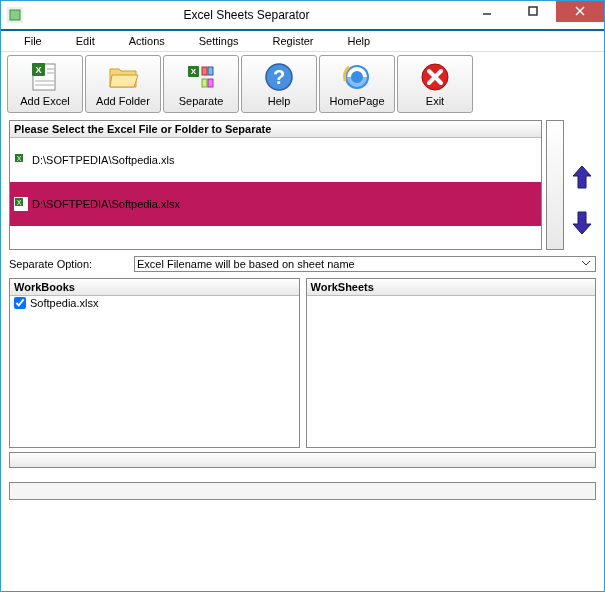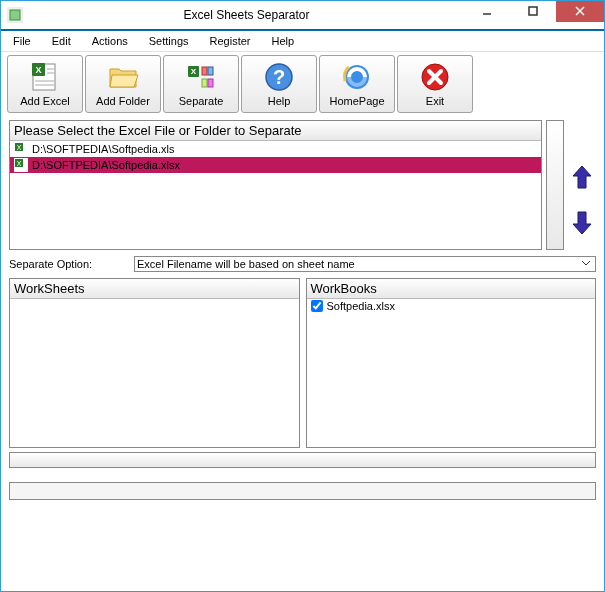--- a/index.html
+++ b/index.html
@@ -3,32 +3,32 @@
 <meta charset="utf-8">
 <style>
 * { box-sizing: border-box; margin: 0; padding: 0; }
 body { font-family: "Segoe UI", Tahoma, sans-serif; font-size: 11px; background: #fff; width: 605px; height: 592px; overflow: hidden; border: 1px solid #2e9fd8; }
 .titlebar { background: #fff; height: 30px; display: flex; align-items: center; border-bottom: 2px solid #0369a1; }
 .titlebar-icon { width: 16px; height: 16px; margin: 0 6px; }
 .titlebar-title { flex: 1; text-align: center; font-size: 12px; color: #000; }
 .titlebar-controls { display: flex; }
 .titlebar-btn { width: 46px; height: 22px; display: flex; align-items: center; justify-content: center; font-size: 13px; margin-top: -8px; }
 .titlebar-btn.close { background: #c75050; color: #fff; width: 48px; }
-.menubar { display: flex; padding: 2px 4px; gap: 5px; }
+.menubar { display: flex; padding: 2px 15px; gap: 18px; }
 .menu-item { padding: 2px 8px; cursor: default; }
 .toolbar { display: flex; padding: 3px 6px; gap: 2px; border-top: 1px solid #e0e0e0; }
 .tool-btn { border: 1px solid #a0a0a0; background: linear-gradient(#fff, #e8e8e8); border-radius: 3px; width: 76px; height: 58px; display: flex; flex-direction: column; align-items: center; justify-content: center; gap: 2px; cursor: pointer; }
 .tool-btn.wide { width: 88px; }
 .tool-btn .icon { width: 32px; height: 32px; display: flex; align-items: center; justify-content: center; }
 .tool-btn .label { font-size: 11px; }
 .content { padding: 2px 8px; }
 .file-area { display: flex; gap: 4px; margin-top: 2px; }
 .file-list { flex: 1; border: 1px solid #888; background: #fff; height: 130px; }
-.list-header { background: linear-gradient(#fff, #e8e8e8); border-bottom: 1px solid #bbb; padding: 2px 4px; font-size: 13px; }
-.list-row { padding: 1px 4px; display: flex; align-items: center; gap: 4px; }
+.list-header { background: linear-gradient(#fff, #e8e8e8); border-bottom: 1px solid #bbb; padding: 2px 4px; font-size: 11px; font-weight: bold; }
+.list-row { padding: 15px 4px; display: flex; align-items: center; gap: 4px; }
 .list-row.alt { background: #be185d; }
 .file-icon { width: 14px; height: 14px; }
 .side-scroll { width: 18px; border: 1px solid #888; background: linear-gradient(#fff,#e8e8e8); }
 .arrow-buttons { width: 28px; display: flex; flex-direction: column; gap: 18px; align-items: center; justify-content: center; padding-top: 30px; }
 .arrow-btn { width: 24px; height: 28px; display: flex; align-items: center; justify-content: center; cursor: pointer; }
 .option-row { display: flex; align-items: center; gap: 10px; margin: 6px 0; }
 .option-label { width: 115px; }
 .option-select { flex: 1; border: 1px solid #888; background: #fff; padding: 1px 2px; display: flex; justify-content: space-between; align-items: center; height: 16px; }
 .panels { display: flex; gap: 6px; }
 .panel { flex: 1; border: 1px solid #888; background: #fff; height: 170px; }
@@ -191,27 +191,27 @@
     <div class="option-select">
       <span>Excel Filename will be based on sheet name</span>
       <span><svg width="14" height="14">
             <path d="M3 5 L7 9 L11 5" fill="none" stroke="#333"></path>
           </svg></span>
     </div>
   </div>
 
   <div class="panels">
     <div class="panel">
-      <div class="list-header">WorkSheets</div>
-    </div>
-    <div class="panel">
       <div class="list-header">WorkBooks</div>
       <div class="panel-row alt">
         <input type="checkbox" checked="" style="">
         <span>Softpedia.xlsx</span>
       </div>
     </div>
+    <div class="panel">
+      <div class="list-header">WorkSheets</div>
+    </div>
   </div>
 
   <div class="spacer-bar"></div>
 </div>
 
 <div class="status-bar"></div>
 
 </body></html>

